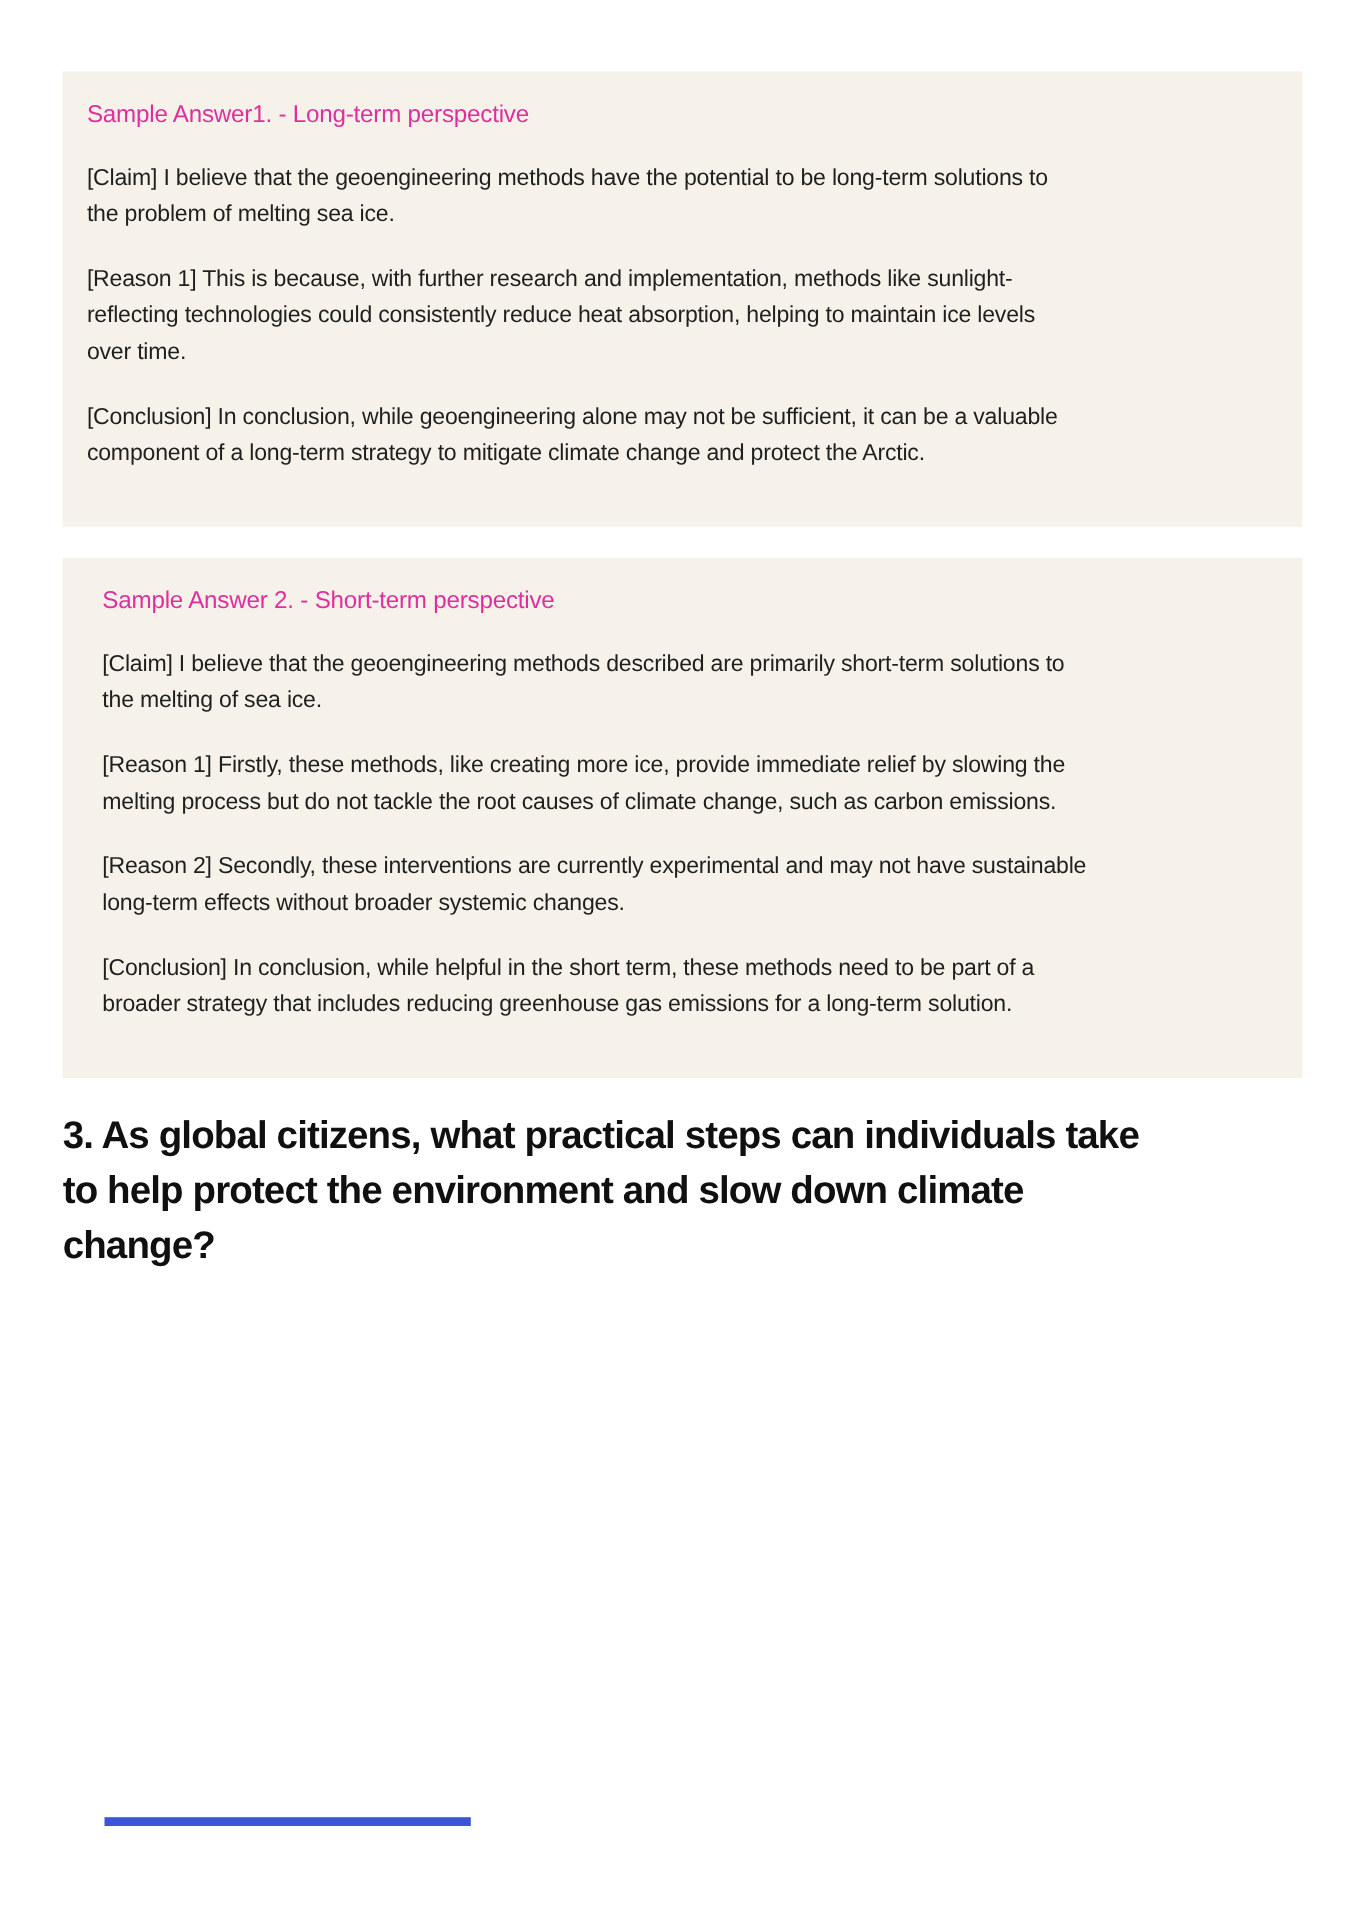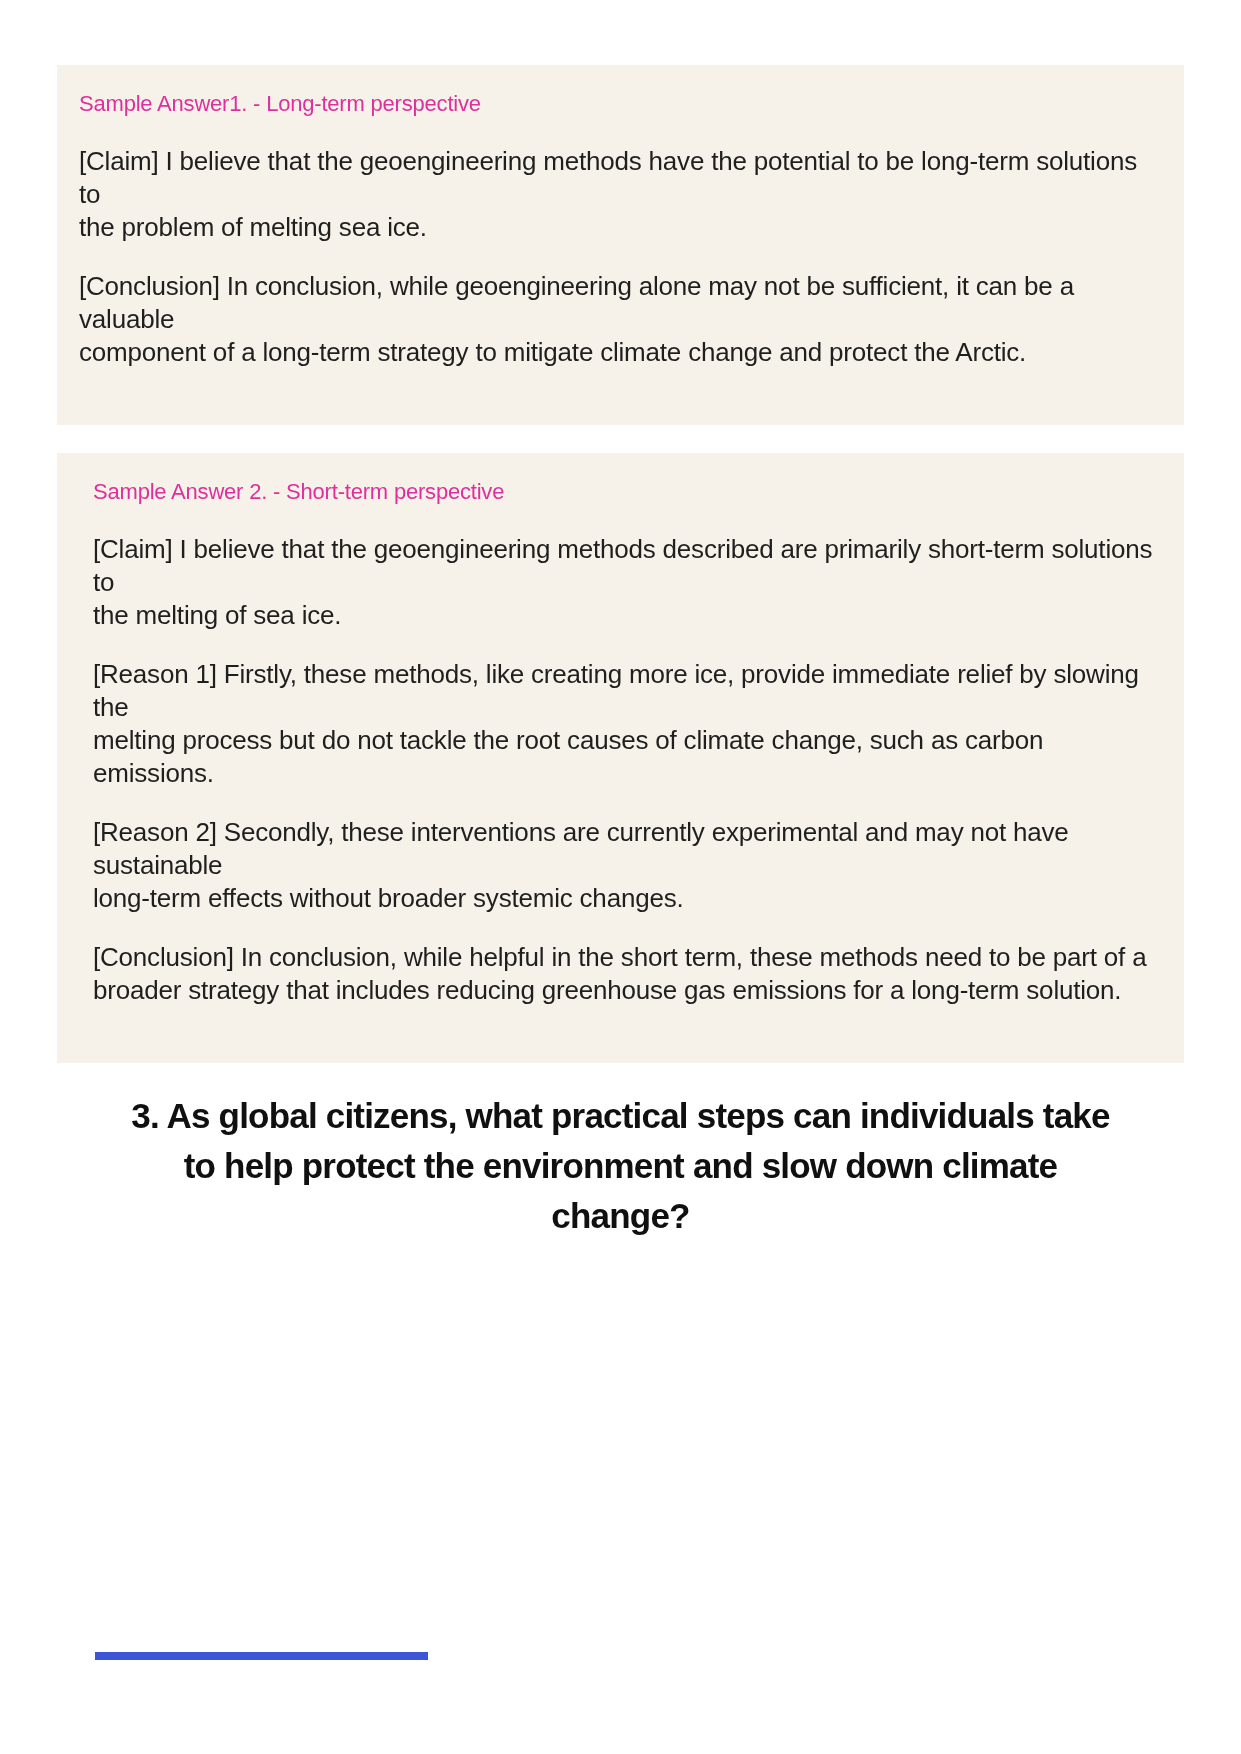--- a/index.html
+++ b/index.html
@@ -30,55 +30,57 @@
   }
   .box-heading {
     color: #df2f9d;
     font-size: 22px;
     line-height: 30px;
     font-weight: 400;
     letter-spacing: -0.2px;
   }
   .box-paragraph {
     color: #1f1f1f;
-    font-size: 26px;
+    font-size: 21px;
     line-height: 33px;
     letter-spacing: -0.2px;
     margin-top: 26px;
     white-space: pre-line;
   }
   .question-heading {
     margin: 28px 57px 0 57px;
     color: #101010;
     font-size: 35px;
     line-height: 50px;
     font-weight: 700;
     letter-spacing: -0.8px;
     white-space: pre-line;
-    text-align: center;
   }
   .bottom-bar {
     position: absolute;
     left: 95px;
     bottom: 0;
     width: 333px;
     height: 8px;
     background: #3c55d6;
   }
 </style>
 </head>
 <body>
 
 <div class="page">
   <div class="content">
 
     <div class="callout-box">
       <div class="box-heading">Sample Answer1. - Long-term perspective</div>
       <p class="box-paragraph">[Claim] I believe that the geoengineering methods have the potential to be long-term solutions to
 the problem of melting sea ice.</p>
+      <p class="box-paragraph">[Reason 1] This is because, with further research and implementation, methods like sunlight-
+reflecting technologies could consistently reduce heat absorption, helping to maintain ice levels
+over time.</p>
       <p class="box-paragraph">[Conclusion] In conclusion, while geoengineering alone may not be sufficient, it can be a valuable
 component of a long-term strategy to mitigate climate change and protect the Arctic.</p>
     </div>
 
     <div class="callout-box">
       <div class="box-heading">Sample Answer 2. - Short-term perspective</div>
       <p class="box-paragraph">[Claim] I believe that the geoengineering methods described are primarily short-term solutions to
 the melting of sea ice.</p>
       <p class="box-paragraph">[Reason 1] Firstly, these methods, like creating more ice, provide immediate relief by slowing the
 melting process but do not tackle the root causes of climate change, such as carbon emissions.</p>

